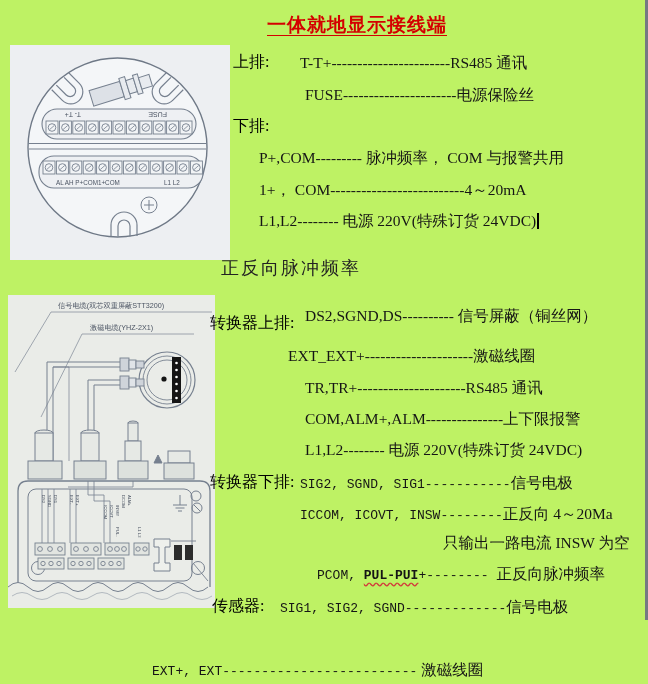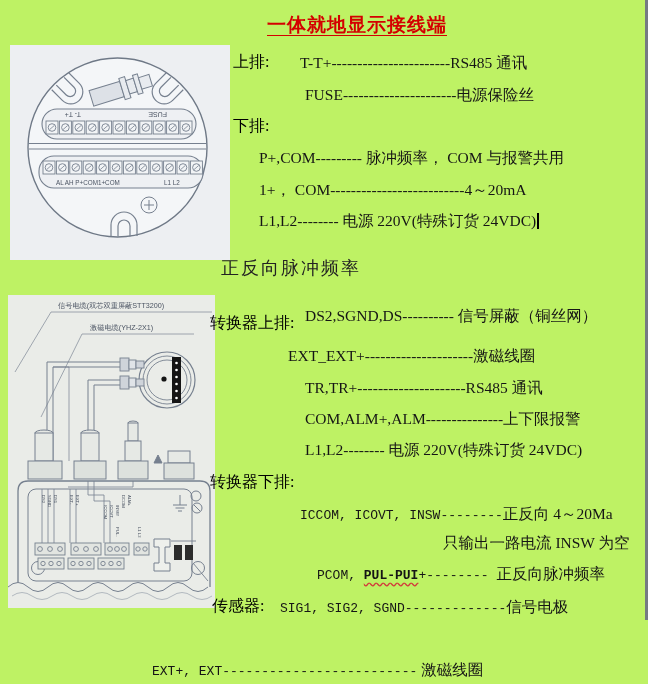--- a/index.html
+++ b/index.html
@@ -258,20 +258,21 @@
   </svg>
 
   <div class="line" style="left:210px;top:313px"><span class="lbl">转换器上排:</span></div>
   <div class="line" style="left:305px;top:306px"><span>DS2,SGND,DS---------- 信号屏蔽（铜丝网）</span></div>
   <div class="line" style="left:288px;top:346px"><span>EXT_EXT+---------------------激磁线圈</span></div>
   <div class="line" style="left:305px;top:378px"><span>TR,TR+---------------------RS485 通讯</span></div>
   <div class="line" style="left:305px;top:409px"><span>COM,ALM+,ALM---------------上下限报警</span></div>
   <div class="line" style="left:305px;top:440px"><span>L1,L2-------- 电源 220V(特殊订货 24VDC)</span></div>
 
   <div class="line" style="left:210px;top:472px"><span class="lbl">转换器下排:</span></div>
+  <div class="line" style="left:300px;top:473px"><span class="mono">SIG2, SGND, SIG1-----------</span><span class="cjk">信号电极</span></div>
   <div class="line" style="left:300px;top:504px"><span class="mono">ICCOM, ICOVT, INSW--------</span><span class="cjk">正反向 4～20Ma</span></div>
   <div class="line" style="left:443px;top:533px"><span>只输出一路电流 INSW 为空</span></div>
   <div class="line" style="left:317px;top:564px"><span class="mono">PCOM, </span><span class="mono sq">PUL-PUI</span><span class="mono">+-------- </span><span class="cjk">正反向脉冲频率</span></div>
 
   <div class="line" style="left:212px;top:596px"><span class="lbl">传感器:</span></div>
   <div class="line" style="left:280px;top:597px"><span class="mono">SIG1, SIG2, SGND-------------</span><span class="cjk">信号电极</span></div>
   <div class="line" style="left:152px;top:660px"><span class="mono">EXT+, EXT-------------------------</span><span class="cjk"> 激磁线圈</span></div>
 
 </div>
 

